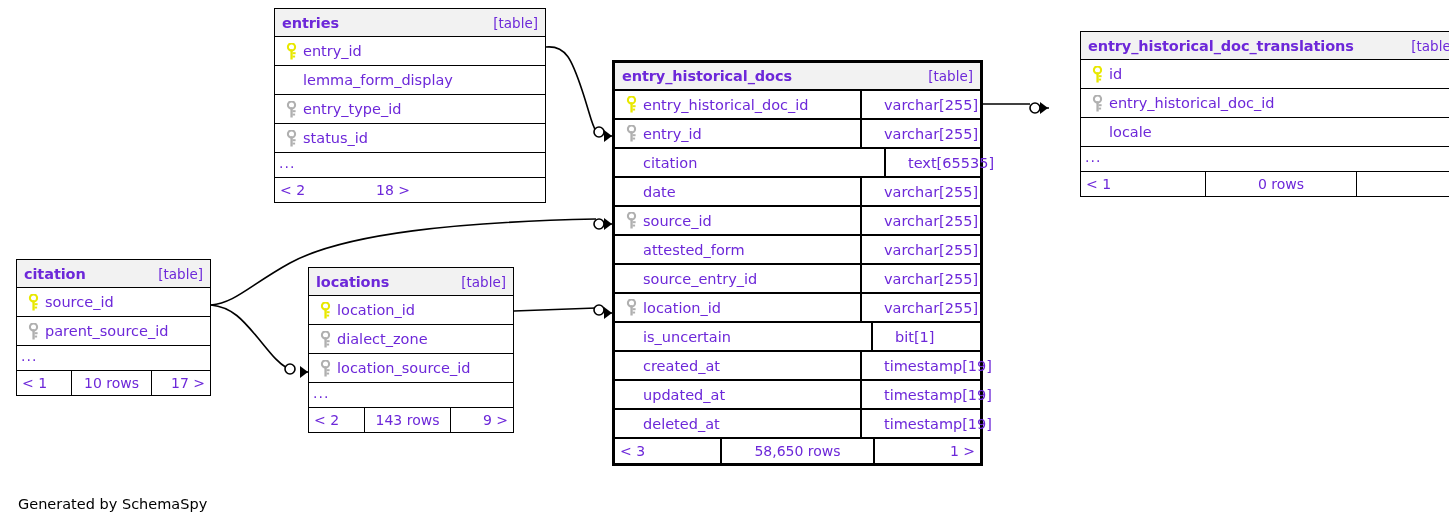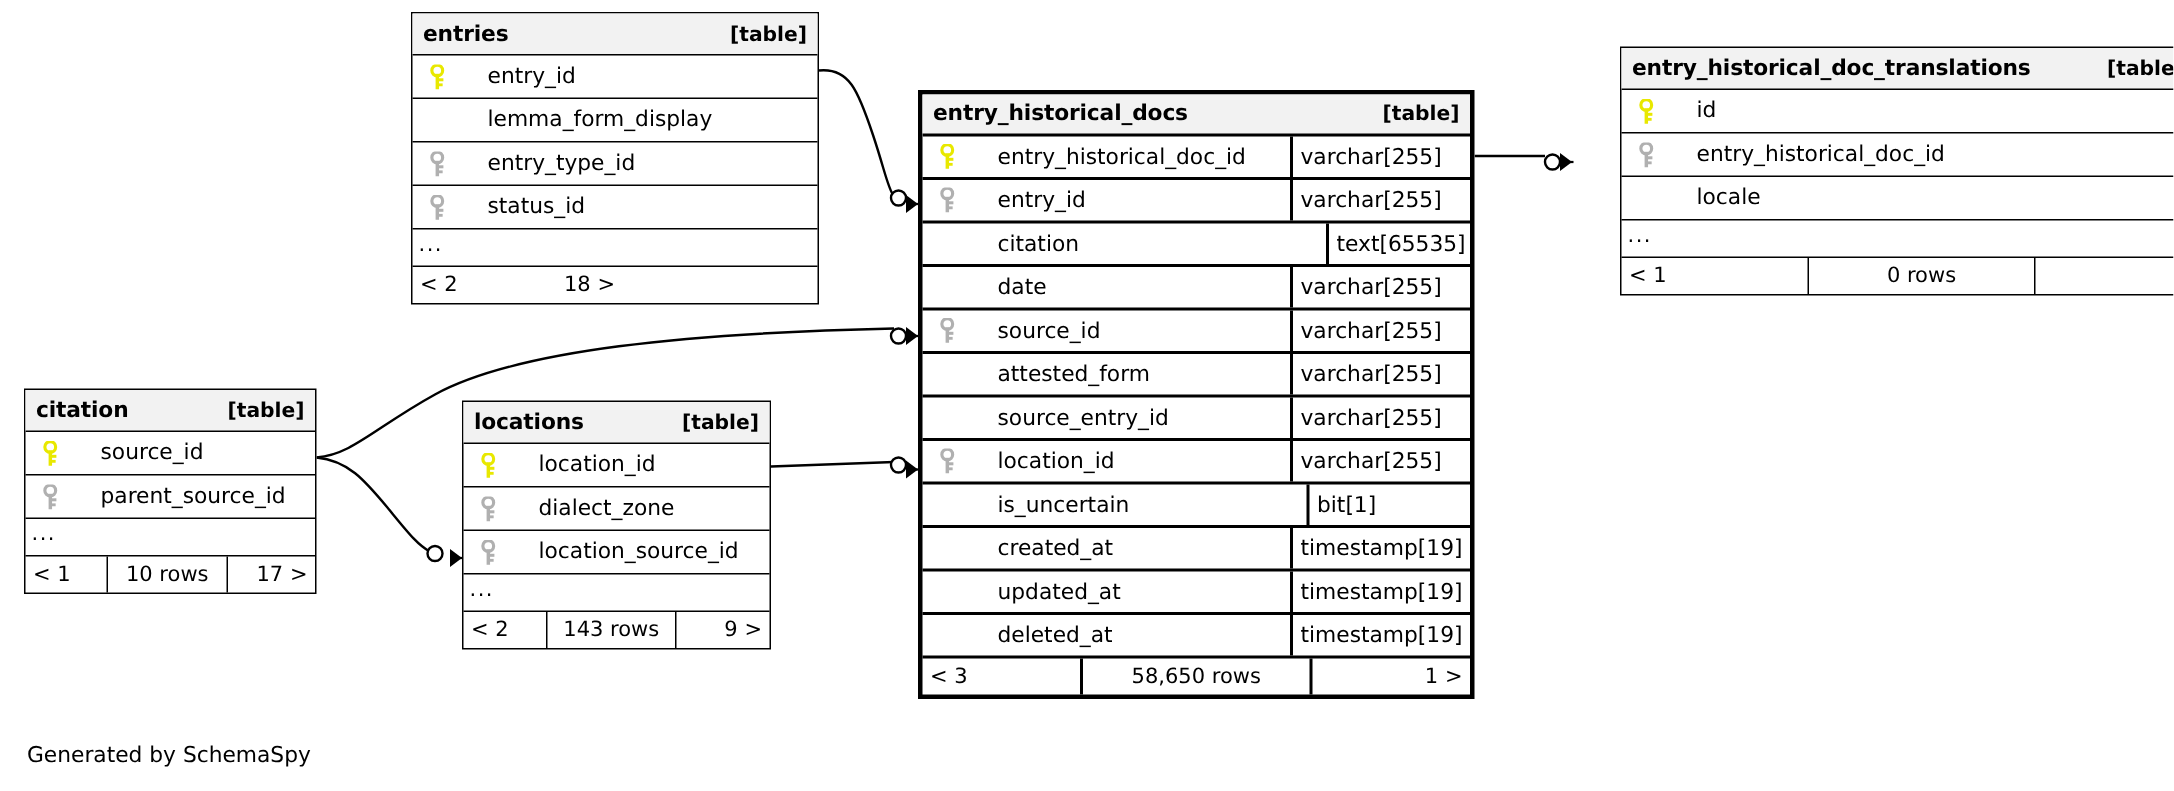--- a/index.html
+++ b/index.html
@@ -27,21 +27,21 @@
     pointer-events: none;
   }
 
   
   .tbl {
     position: absolute;
     box-sizing: border-box;
     background: #ffffff;
     border: 1px solid #000000;
     font-size: 14.5px;
-    color: #000000;
+    color: #6d28d9;
     z-index: 3;
   }
   .tbl.focus {
     border: 3px solid #000000;
   }
 
   .tbl-title {
     display: flex;
     align-items: center;
     justify-content: space-between;
@@ -53,21 +53,21 @@
   }
   .tbl.focus .tbl-title { border-bottom: 2px solid #000000; }
   .tbl-title-name {
     font-weight: bold;
     font-size: 14.5px;
     letter-spacing: -0.1px;
     white-space: nowrap;
   }
   .tbl-title-tag {
     font-size: 13.5px;
-    font-weight: bold;
+    font-weight: normal;
     white-space: nowrap;
     padding-left: 12px;
   }
 
   .col {
     display: flex;
     align-items: stretch;
     border-bottom: 1px solid #000000;
     height: 29px;
     box-sizing: border-box;
@@ -75,26 +75,25 @@
   .tbl.focus .col { border-bottom: 2px solid #000000; }
   .col:last-of-type { }
 
   .col-name {
     display: flex;
     align-items: center;
     flex: 1 1 auto;
     padding: 0 6px;
     white-space: nowrap;
     overflow: hidden;
-    gap: 22px;
   }
   .col-type {
     display: flex;
     align-items: center;
-    padding: 0 5px;
+    padding: 0 22px;
     white-space: nowrap;
     border-left: 1px solid #000000;
     box-sizing: border-box;
   }
   .tbl.focus .col-type { border-left: 2px solid #000000; }
 
   .keyslot {
     width: 20px;
     flex: 0 0 20px;
     display: flex;

